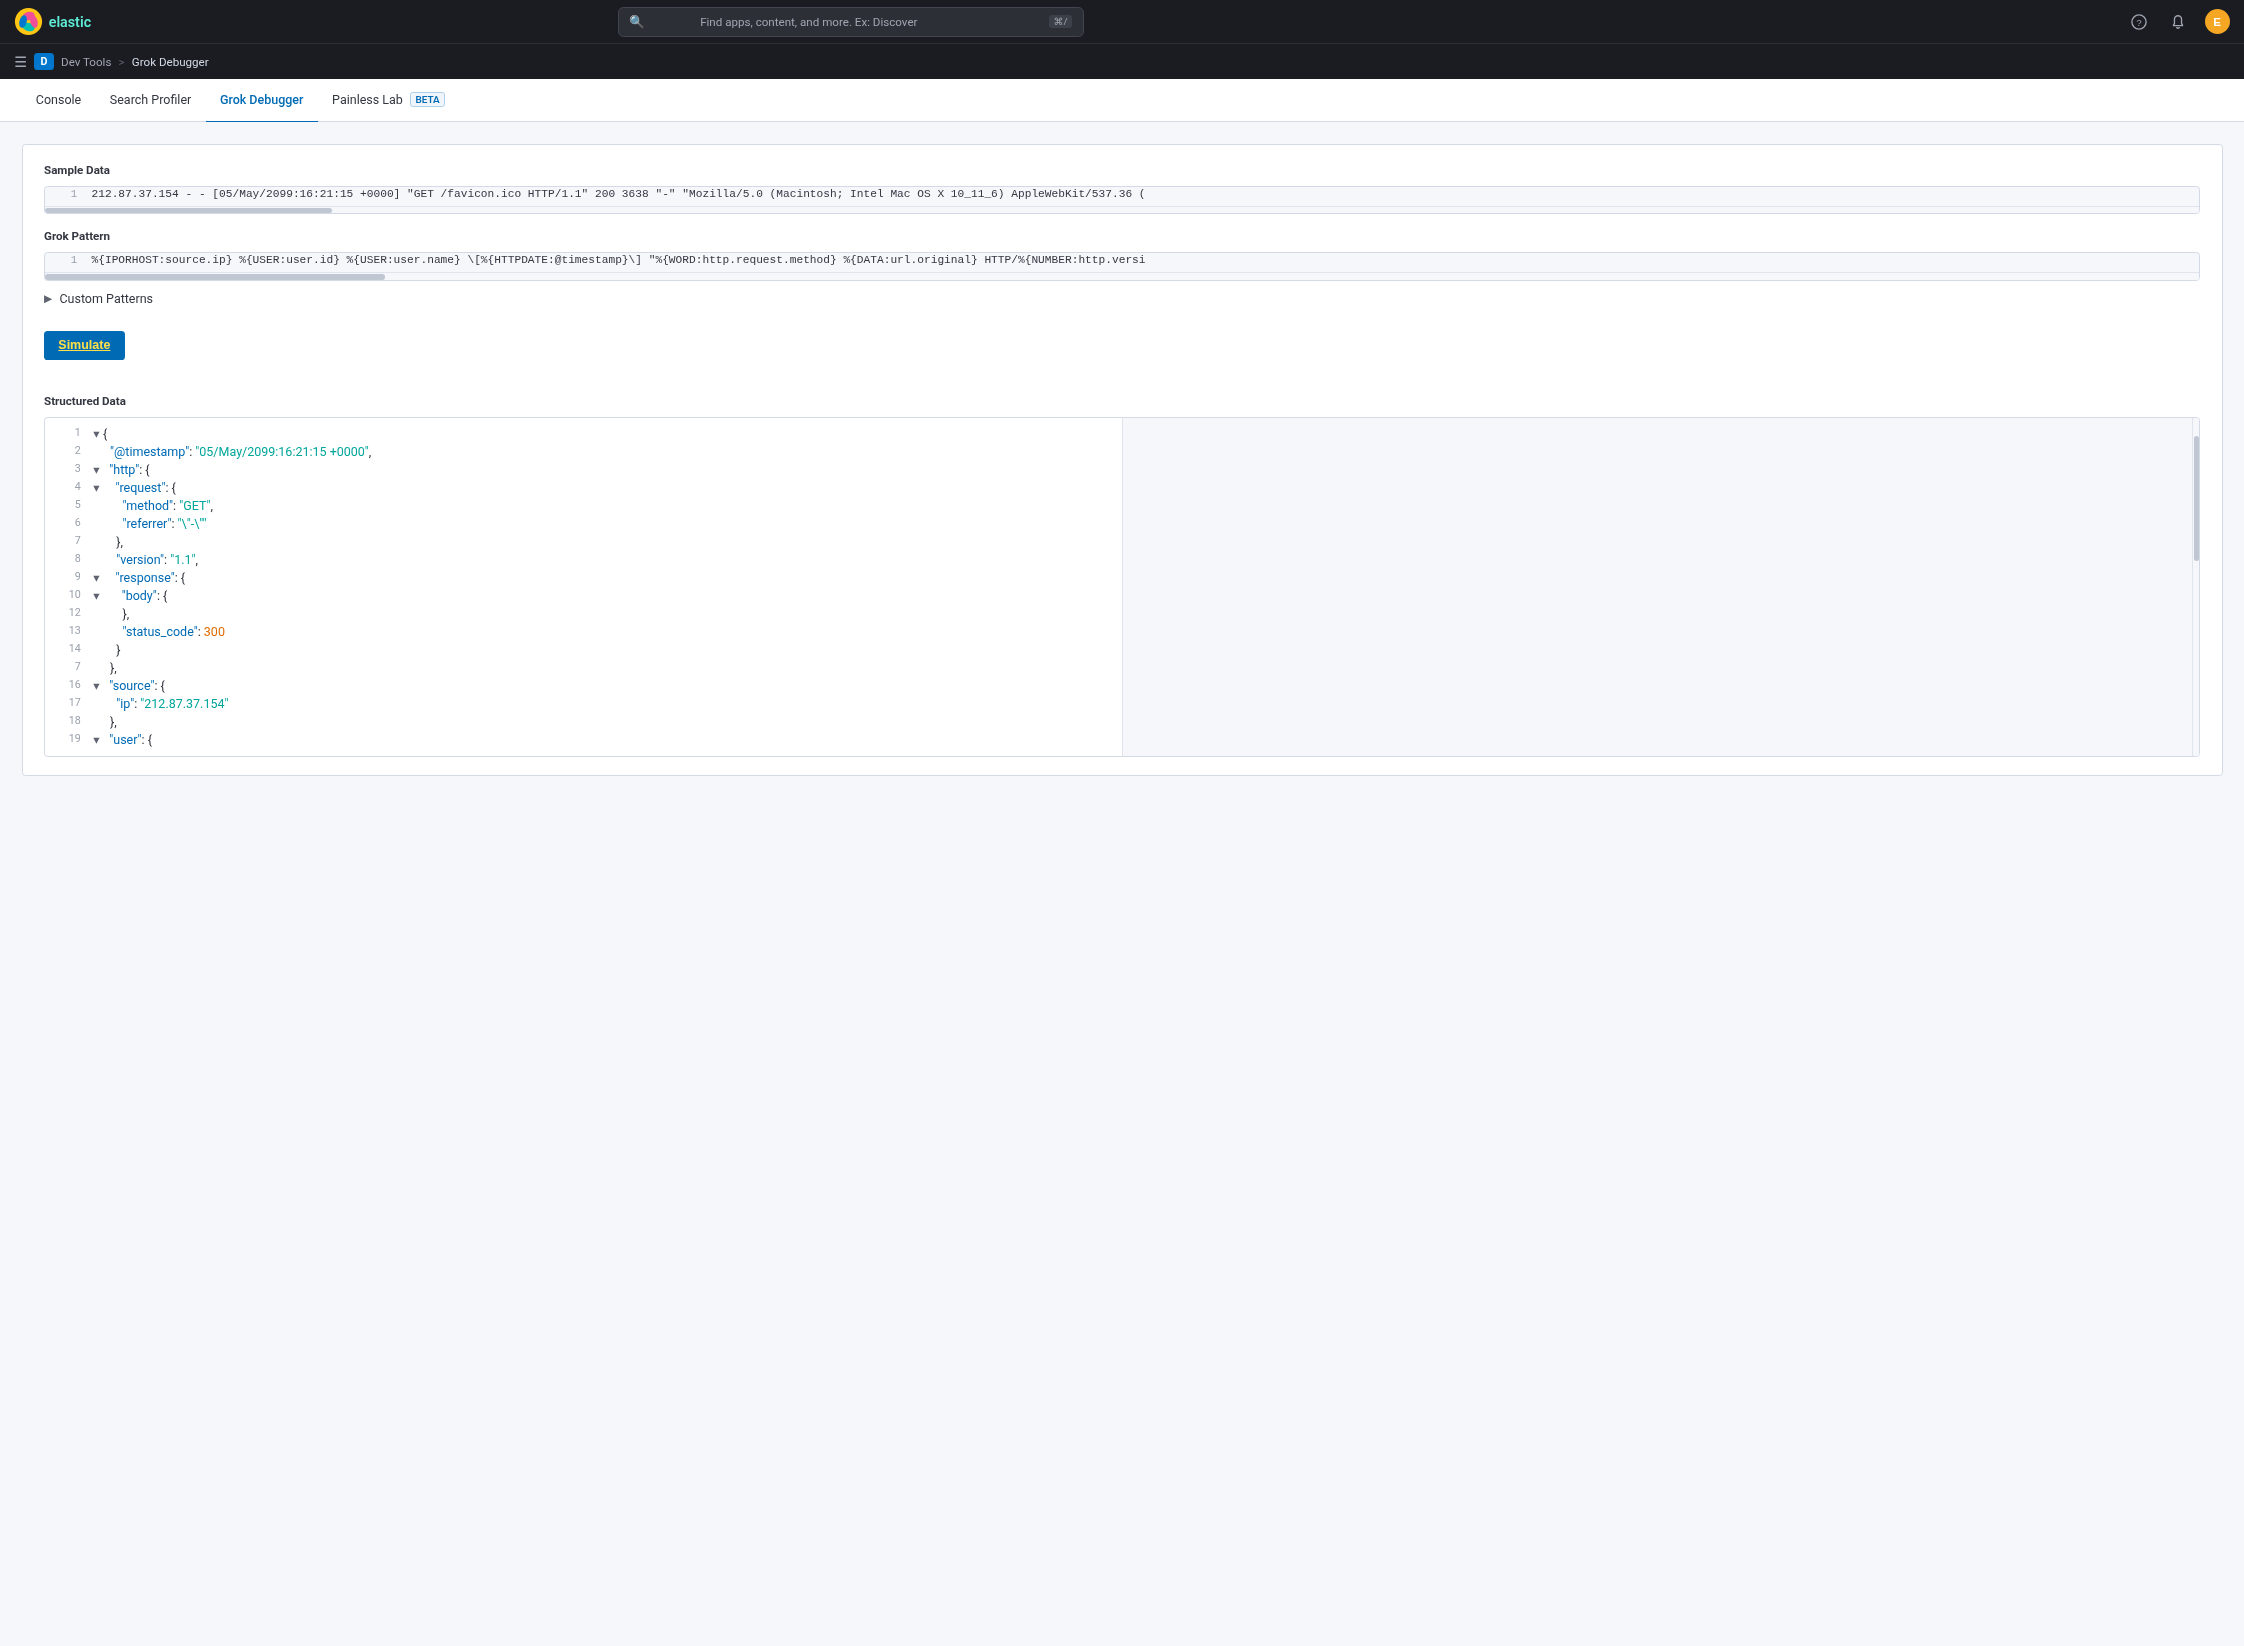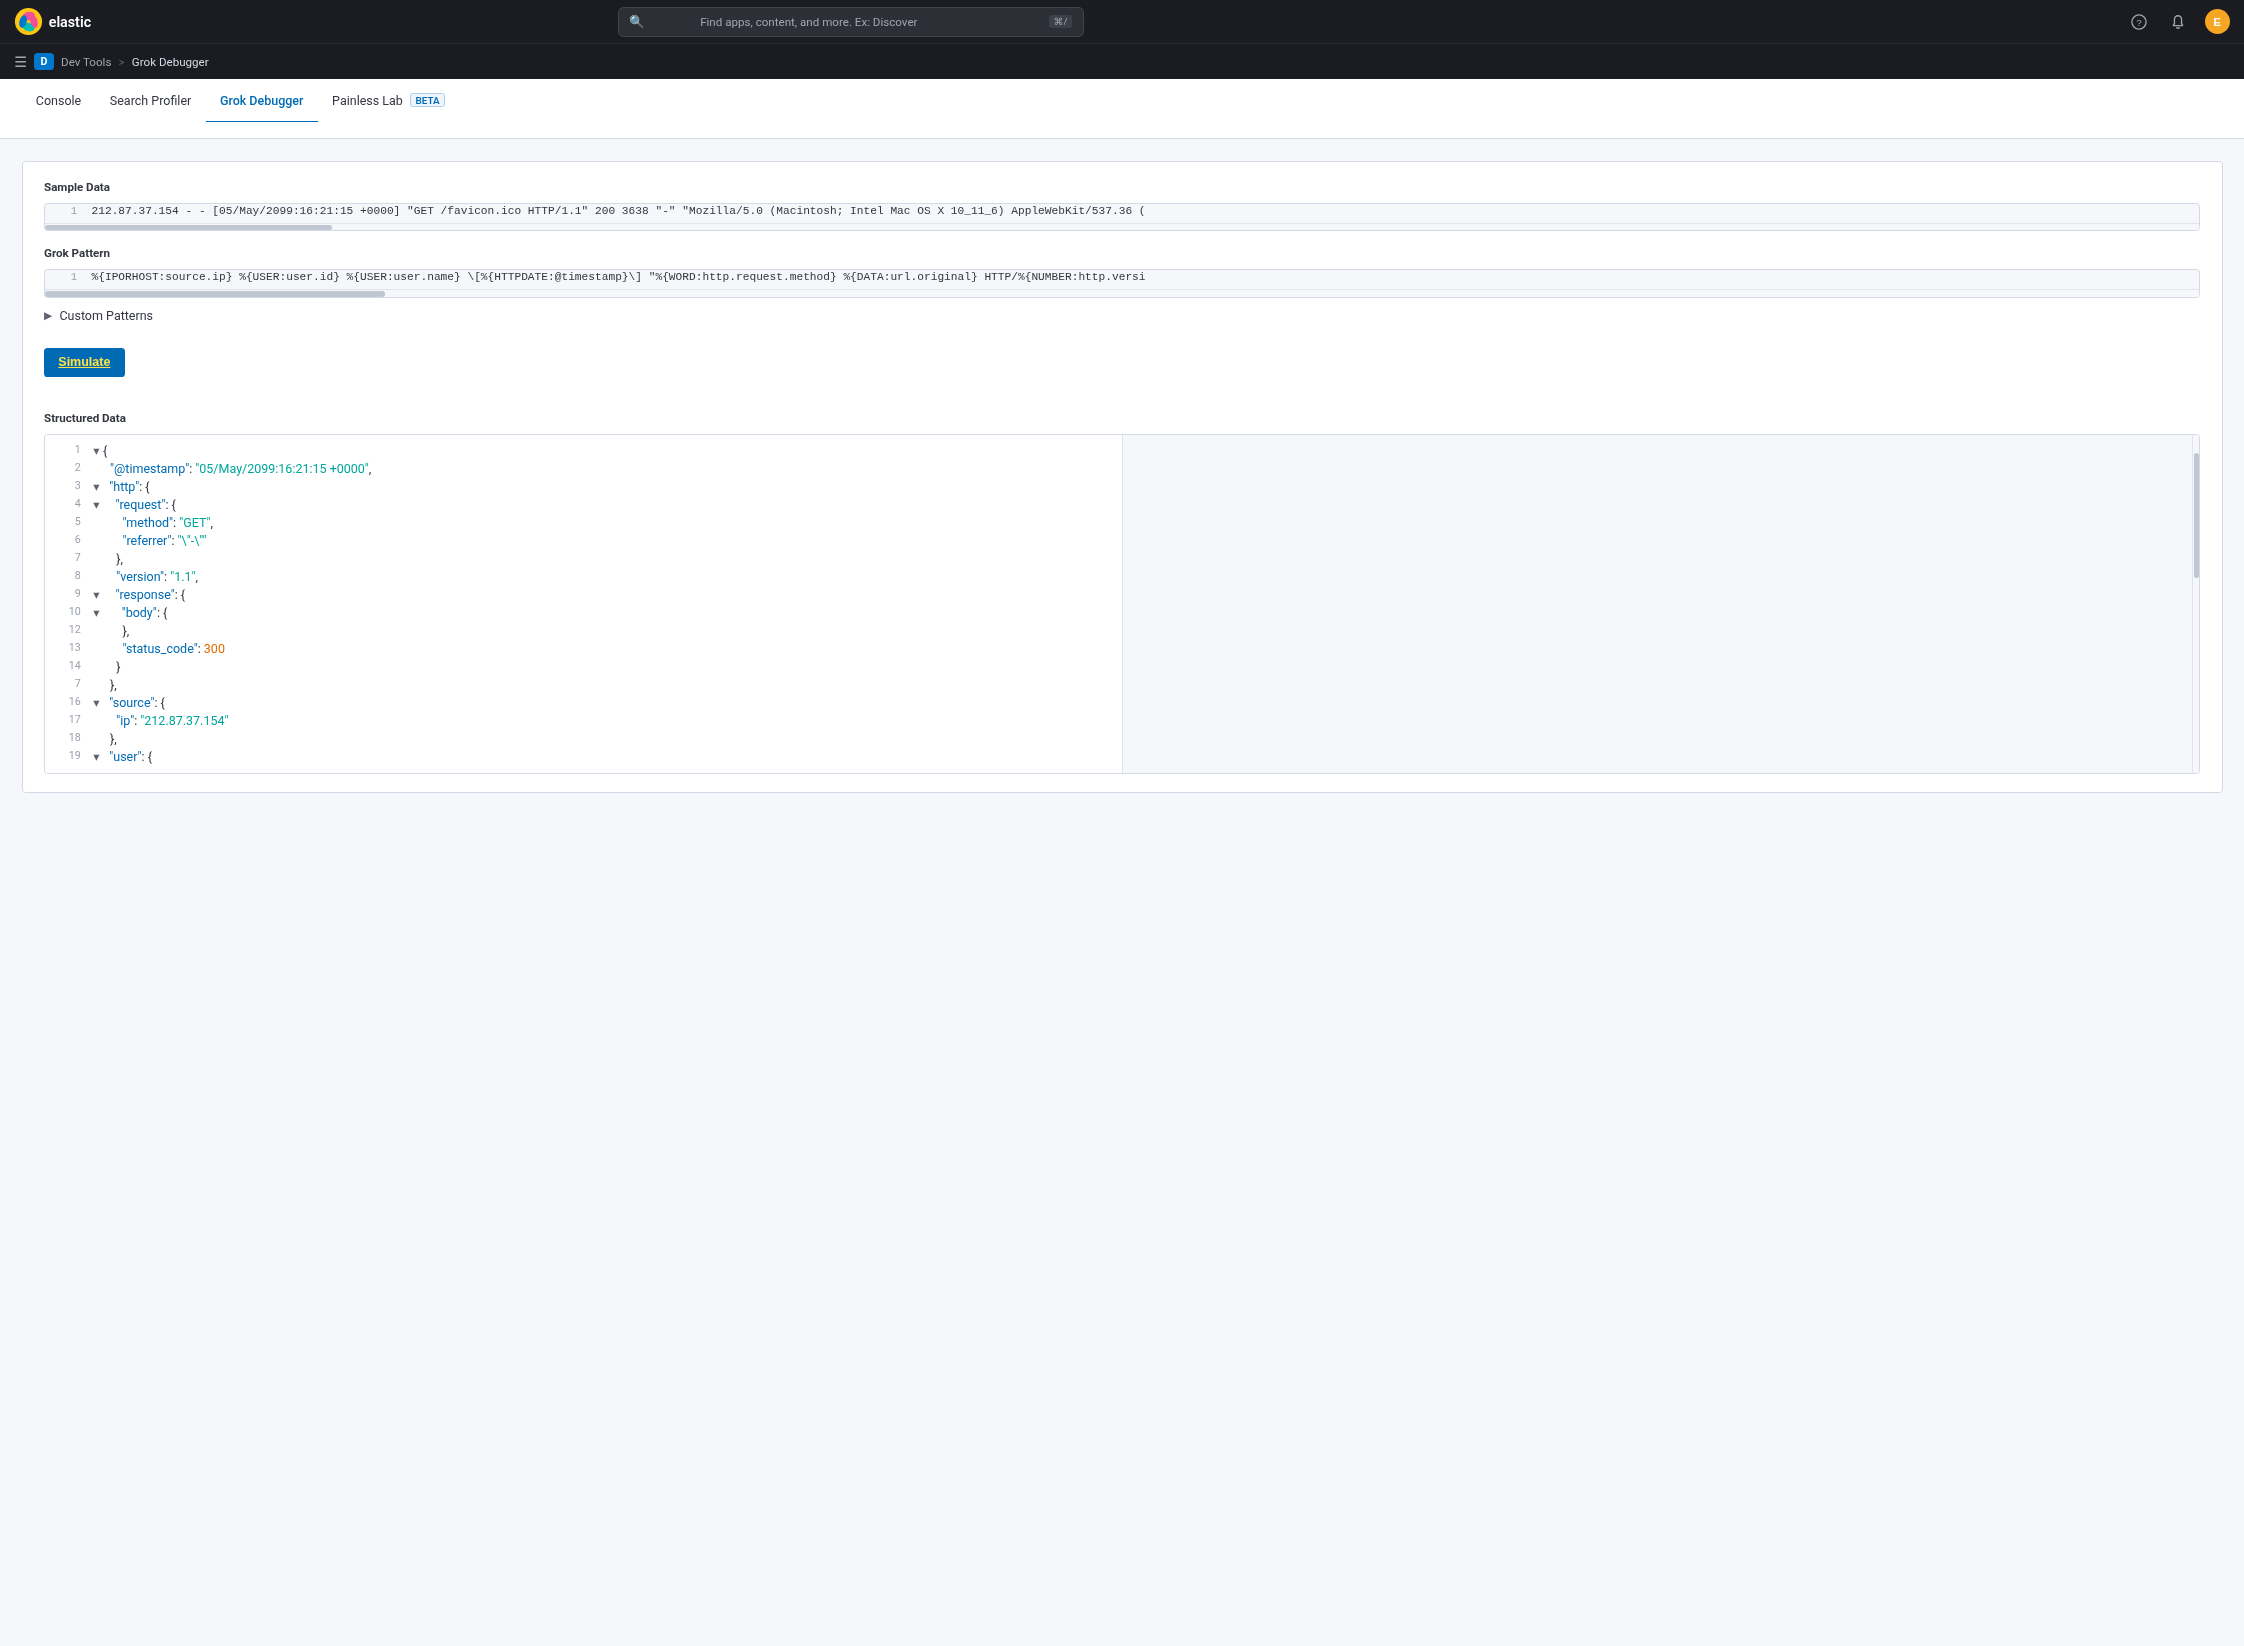--- a/index.html
+++ b/index.html
@@ -11,21 +11,21 @@
       height: 43px;
       display: flex;
       align-items: center;
       padding: 0 14.3px;
       gap: 10.7px;
     }
     .elastic-logo {
       display: flex;
       align-items: center;
       gap: 5.4px;
-      color: #ffffff;
+      color: #5eead4;
       font-size: 14.3px;
       font-weight: 600;
     }
     .search-bar {
       flex: 1;
       max-width: 466px;
       margin: 0 auto;
       background: #2c2f36;
       border: 0.9px solid #404550;
       border-radius: 5.4px;
@@ -103,22 +103,23 @@
     .breadcrumb-current {
       color: #d3dae6;
       font-size: 11.6px;
     }
 
     
     .tab-bar {
       background: white;
       border-bottom: 0.9px solid #d3dae6;
       display: flex;
+      align-items: center;
       padding: 0 21.5px;
-      height: 60px;
+      height: 43px;
     }
     .tab {
       padding: 0 14.3px;
       height: 43px;
       display: flex;
       align-items: center;
       cursor: pointer;
       font-size: 12.5px;
       color: #343741;
       border-bottom: 1.8px solid transparent;

